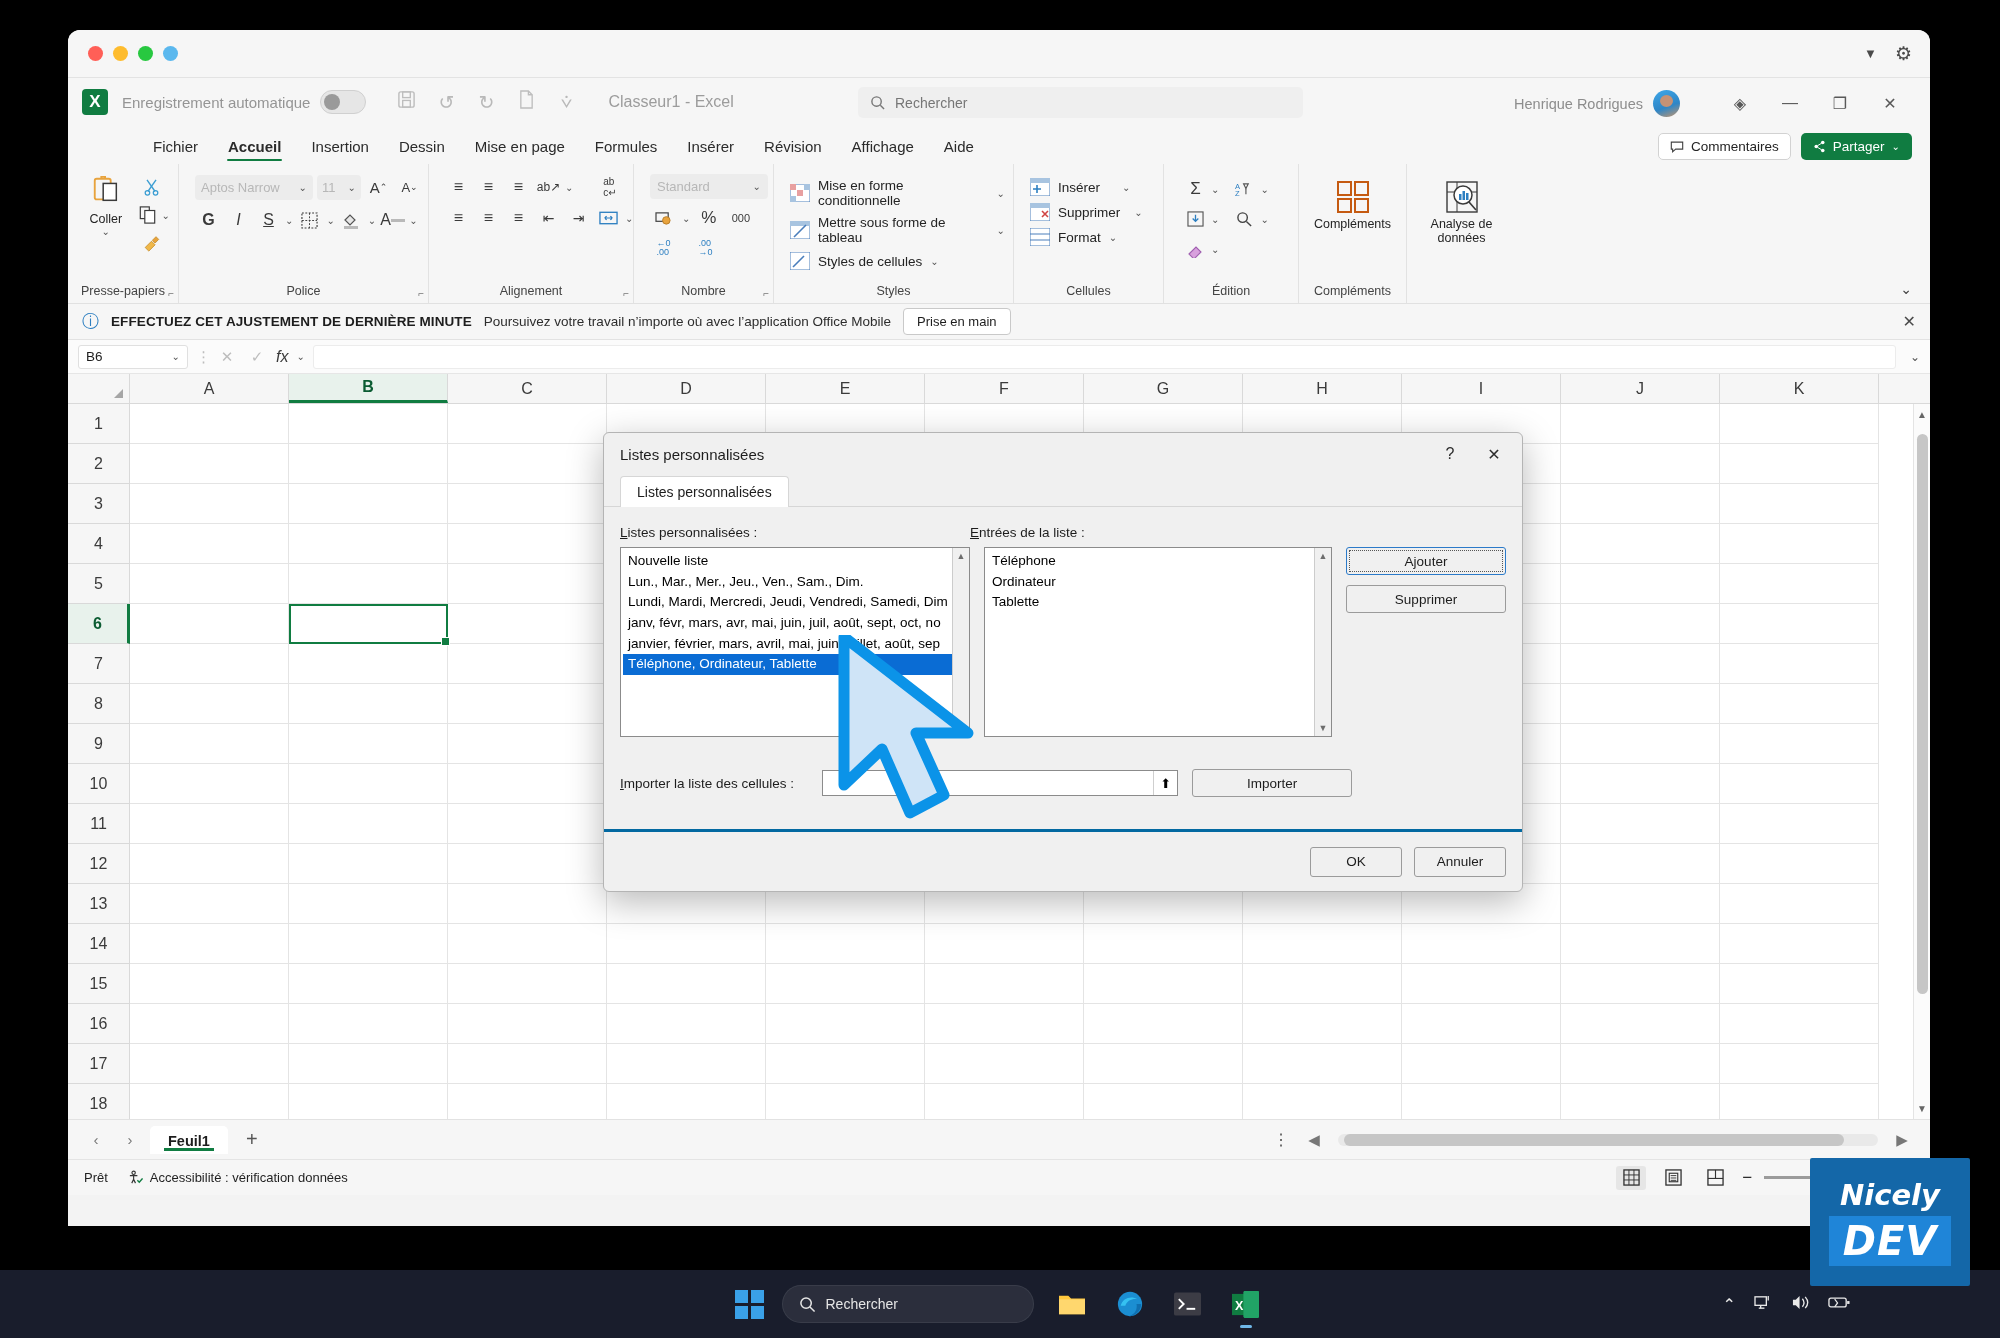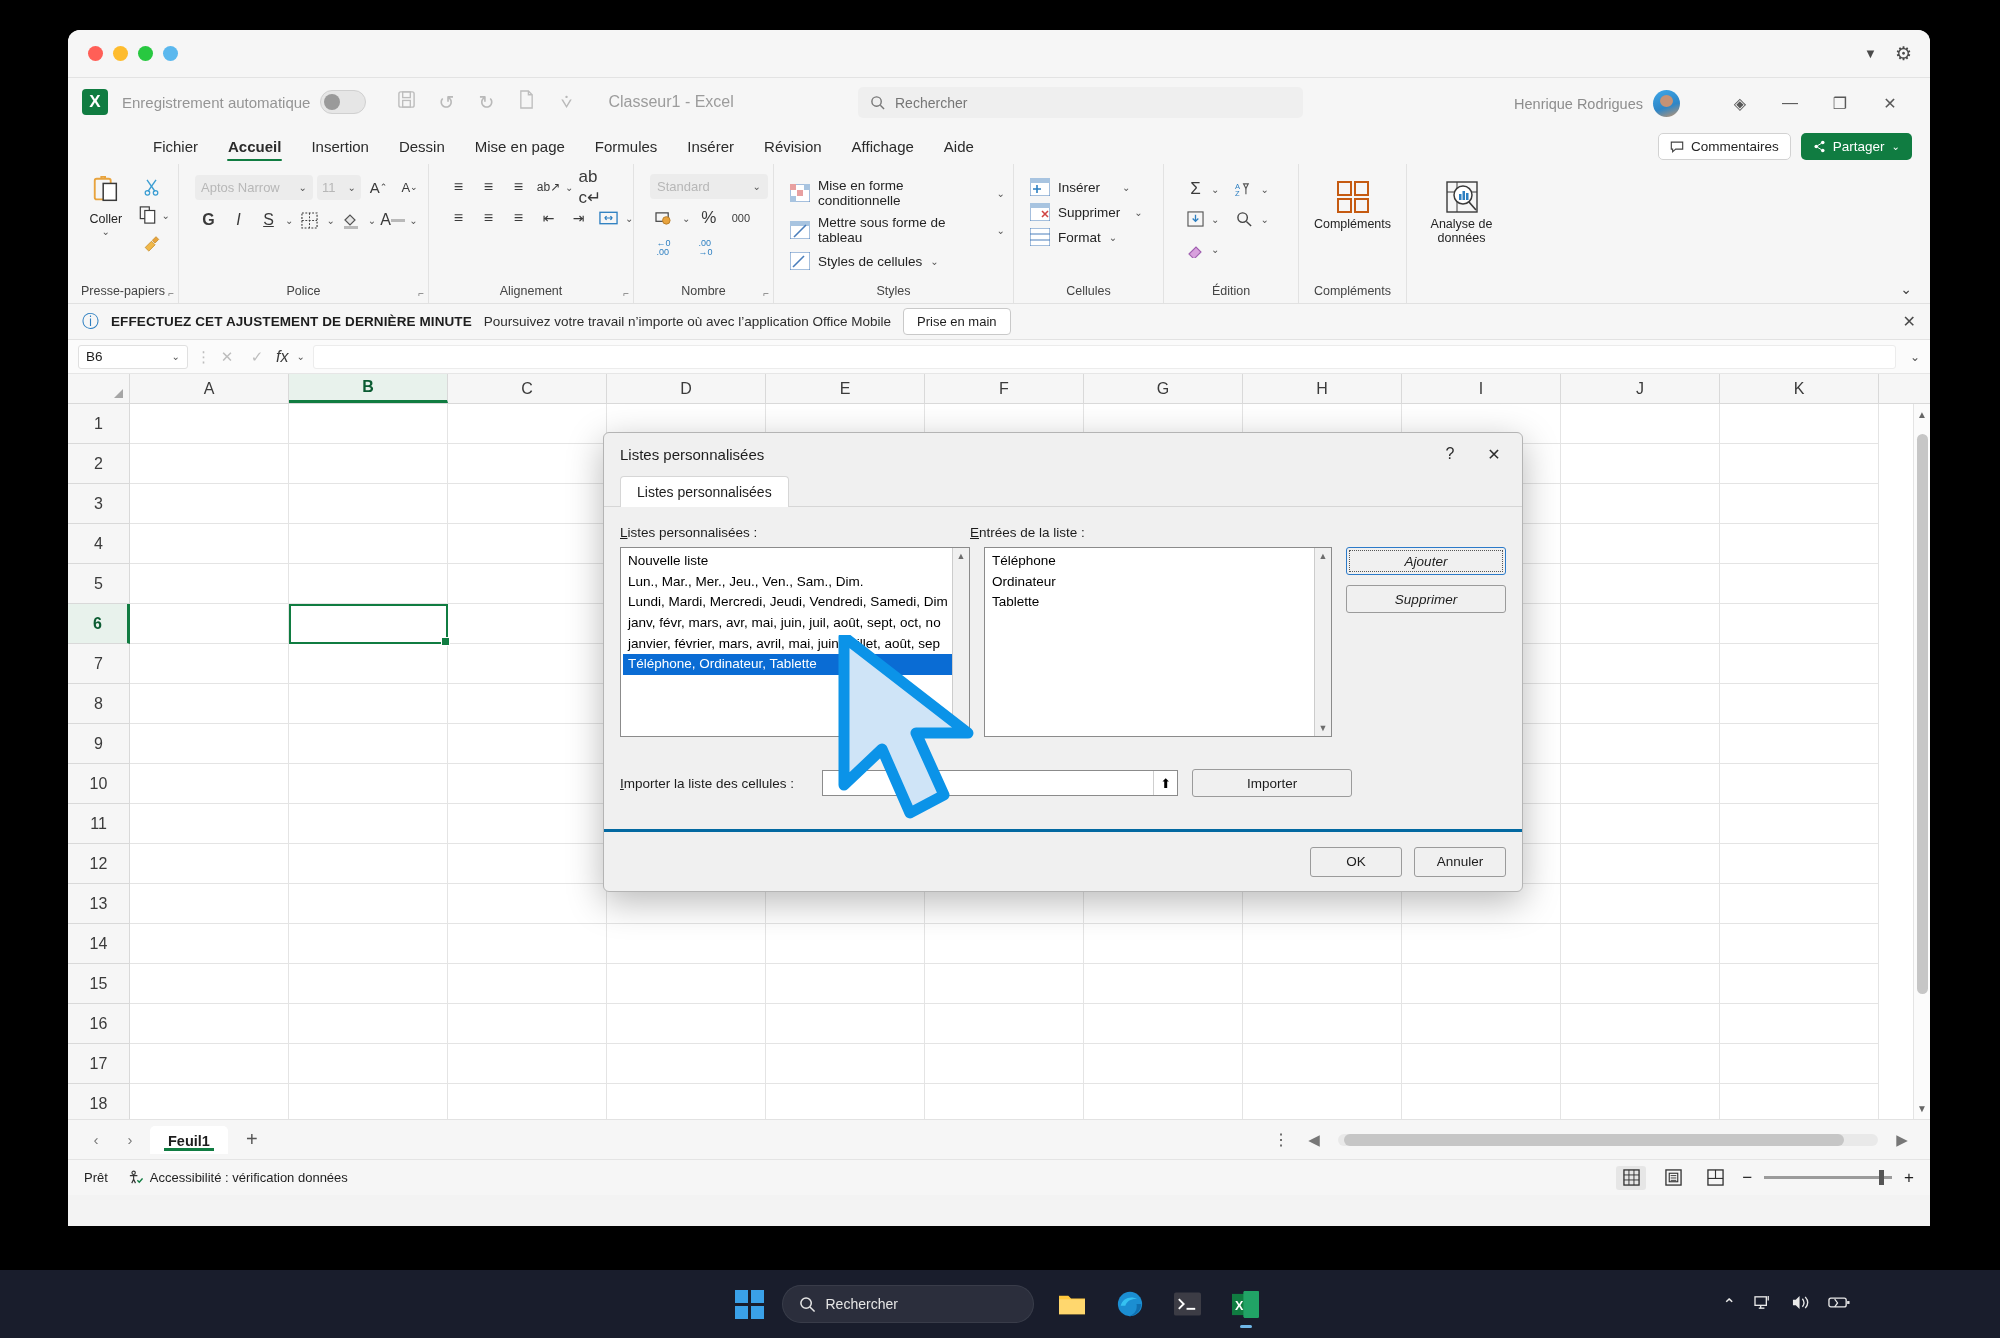--- a/index.html
+++ b/index.html
@@ -267,21 +267,21 @@
   .listbox .li { padding: 1px 5px; white-space: nowrap; line-height: 1.38; }
   .listbox .li.sel { background: #0a6cd4; color: #fff; }
   .lb-scroll { position:absolute; right:0; top:0; bottom:0; width: 17px; background:#f0f0f0; border-left:1px solid #ccc;}
   .lb-scroll .a { position:absolute; left:0;right:0; text-align:center; font-size:9px; color:#6d6d6d; }
   .dlg-btn {
     border: 1px solid #9b9b9b; background: #f0f0f0; border-radius: 3px;
     font-size: 13.5px; color: #1d1d1d; height: 28px; width: 160px;
     display:flex; align-items:center; justify-content:center;
   }
   .dlg-btn.focus { border: 1px solid #2b7ac9; outline: 1px dotted #555; outline-offset: -4px; }
-  .btn-col { display:flex; flex-direction:column; gap: 10px; margin-left: 14px; font-style: italic; }
+  .btn-col { display:flex; flex-direction:column; gap: 10px; margin-left: 14px; }
   .import-row { display:flex; align-items:center; margin-top: 32px; gap: 0; }
   .import-field {
     border: 1px solid #8b8b8b; background: #fff; height: 26px; width: 356px;
     display:flex; align-items:center; justify-content:flex-end; margin-left: 28px;
   }
   .pickbtn { width: 24px; height: 24px; border-left: 1px solid #cfcfcf; display:flex; align-items:center; justify-content:center; font-size: 13px; }
   .dlg-foot {
     height: 62px; border-top: 3px solid #0369a1; display:flex; align-items:center;
     justify-content:flex-end; gap: 12px; padding-right: 16px;
   }
@@ -508,21 +508,21 @@
 
       <div class="rgroup" style="width:205px">
         <div class="rg-body" style="padding-left:8px">
           <div class="align-grid">
             <div class="align-row">
               <div class="fmtbtn">≡</div>
               <div class="fmtbtn">≡</div>
               <div class="fmtbtn">≡</div>
               <div class="fmtbtn" style="font-size:12px">ab↗</div>
               <span class="chev">⌄</span>
-              <div class="fmtbtn" style="font-size:17px;margin-left:0">ab<br>c↵</div>
+              <div class="fmtbtn" style="font-size:10px;margin-left:20px">ab<br>c↵</div>
             </div>
             <div class="align-row">
               <div class="fmtbtn">≡</div>
               <div class="fmtbtn">≡</div>
               <div class="fmtbtn">≡</div>
               <div class="fmtbtn" style="font-size:14px">⇤</div>
               <div class="fmtbtn" style="font-size:14px">⇥</div>
               <div class="fmtbtn">
                 <svg width="19" height="16" viewBox="0 0 20 16">
                     <rect x="1" y="2" width="18" height="12" fill="none" stroke="#2d7fc1" stroke-width="1.4"></rect>
@@ -1226,14 +1226,18 @@
       <span>
         <svg width="22" height="15" viewBox="0 0 23 15">
             <rect x="1" y="3" width="18" height="9" rx="2" fill="none" stroke="#e9e9e9" stroke-width="1.4"></rect>
             <rect x="20" y="6" width="2.5" height="3" fill="#e9e9e9"></rect>
             <path d="M7 4l3 4-3 4" stroke="#e9e9e9" stroke-width="1.3" fill="none"></path>
           </svg>
       </span>
     </div>
   </div>
 
+  <div class="brand">
+    <div class="b1">Nicely</div>
+    <div class="b2">DEV</div>
+  </div>
 
 </div>
 
 </body></html>

